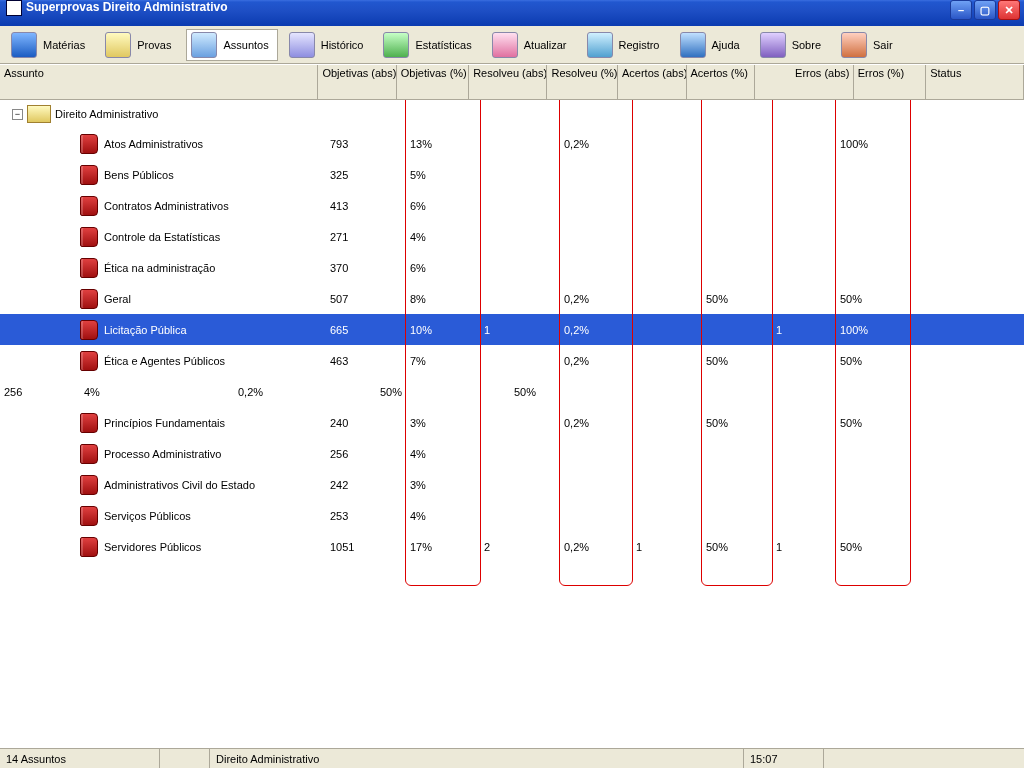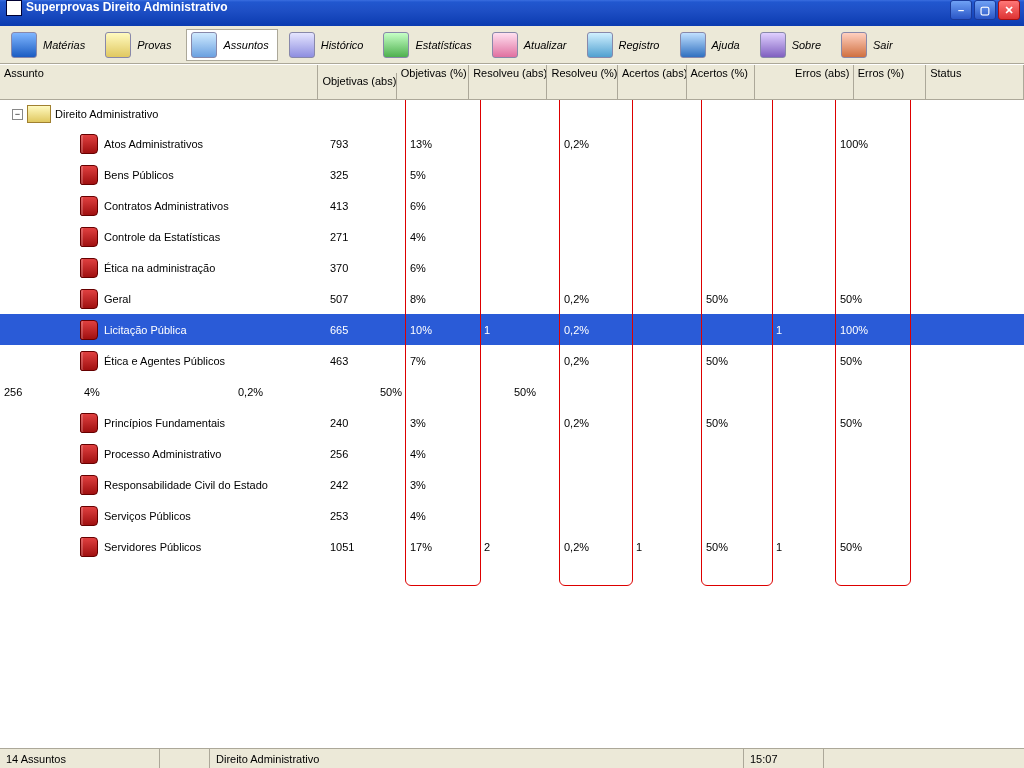--- a/index.html
+++ b/index.html
@@ -42,21 +42,20 @@
     border-bottom: 1px solid #aca899;
     display:flex; align-items:center;
     padding: 2px 6px;
     gap: 6px;
   }
   .tbtn {
     display:flex; align-items:center;
     height: 32px; padding: 2px 8px 2px 4px;
     gap:6px; cursor:pointer;
     border:1px solid transparent;
-    font-style:italic;
   }
   .tbtn.active { border:1px solid #aca899; background:#fff; }
   .tbtn .ico { width:26px; height:26px; display:inline-block; border:1px solid #88a; background:linear-gradient(to bottom,#cfeaff,#6aa0e0); border-radius:3px;}
   .tbtn .ico.book { background:linear-gradient(to bottom,#7fb6ff,#1b5cc2);}
   .tbtn .ico.folder{ background:linear-gradient(to bottom,#fffac0,#e0c860);}
   .tbtn .ico.hist { background:linear-gradient(to bottom,#e5e5ff,#8e8ee0);}
   .tbtn .ico.stat { background:linear-gradient(to bottom,#c6ffc6,#4eb04e);}
   .tbtn .ico.upd  { background:linear-gradient(to bottom,#ffe0f0,#e070a0);}
   .tbtn .ico.reg  { background:linear-gradient(to bottom,#d0f0ff,#50a0d0);}
   .tbtn .ico.help { background:linear-gradient(to bottom,#c0e0ff,#3070c0);}
@@ -187,21 +186,21 @@
       <span>Sobre</span>
     </div>
   <div class="tbtn">
       <span class="ico exit"></span>
       <span>Sair</span>
     </div>
 </div>
 
 <div class="colheader" id="colheader">
     <div class="ch" style="width: 326px;">Assunto</div>
-    <div class="ch" style="width: 80px; margin-top: 8px;">Objetivas (abs)</div>
+    <div class="ch" style="width: 80px;">Objetivas (abs)</div>
     <div class="ch" style="width: 74px;">Objetivas (%)</div>
     <div class="ch" style="width: 80px;">Resolveu (abs)</div>
     <div class="ch" style="width: 72px;">Resolveu (%)</div>
     <div class="ch" style="width: 70px;">Acertos (abs)</div>
     <div class="ch" style="width: 70px;">Acertos (%)</div>
     <div class="ch" style="width: 64px; margin-left: 36px;">Erros (abs)</div>
     <div class="ch" style="width: 74px;">Erros (%)</div>
     <div class="ch" style="width: 100px;">Status</div>
   </div>
 
@@ -381,21 +380,21 @@
       <div class="cell" style="width:70px"></div>
       <div class="cell" style="width:70px"></div>
       <div class="cell" style="width:64px"></div>
       <div class="cell" style="width:74px"></div>
       <div class="cell" style="width:100px"></div>
     </div>
     <div class="row">
       <div class="cell treecell" style="width:326px">
         <span class="indent" style="width:76px"></span>
         <span class="bookicon"></span>
-        <span>Responsabilidade Civil do Estado</span>
+        <span>Administrativos Civil do Estado</span>
       </div>
       <div class="cell" style="width:80px">242</div>
       <div class="cell" style="width:74px">3%</div>
       <div class="cell" style="width:80px"></div>
       <div class="cell" style="width:72px"></div>
       <div class="cell" style="width:70px"></div>
       <div class="cell" style="width:70px"></div>
       <div class="cell" style="width:64px"></div>
       <div class="cell" style="width:74px"></div>
       <div class="cell" style="width:100px"></div>

